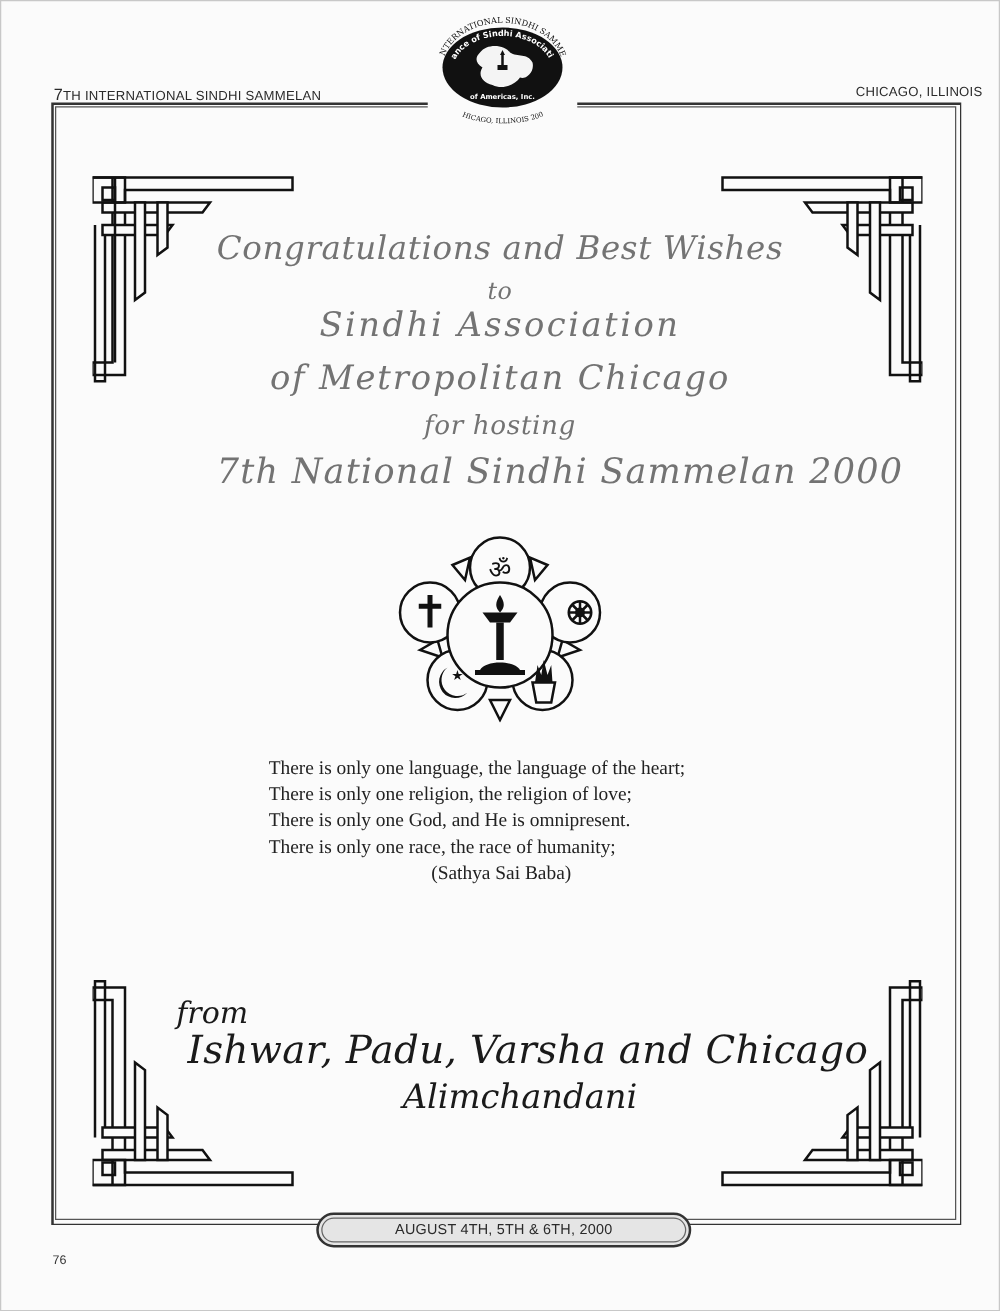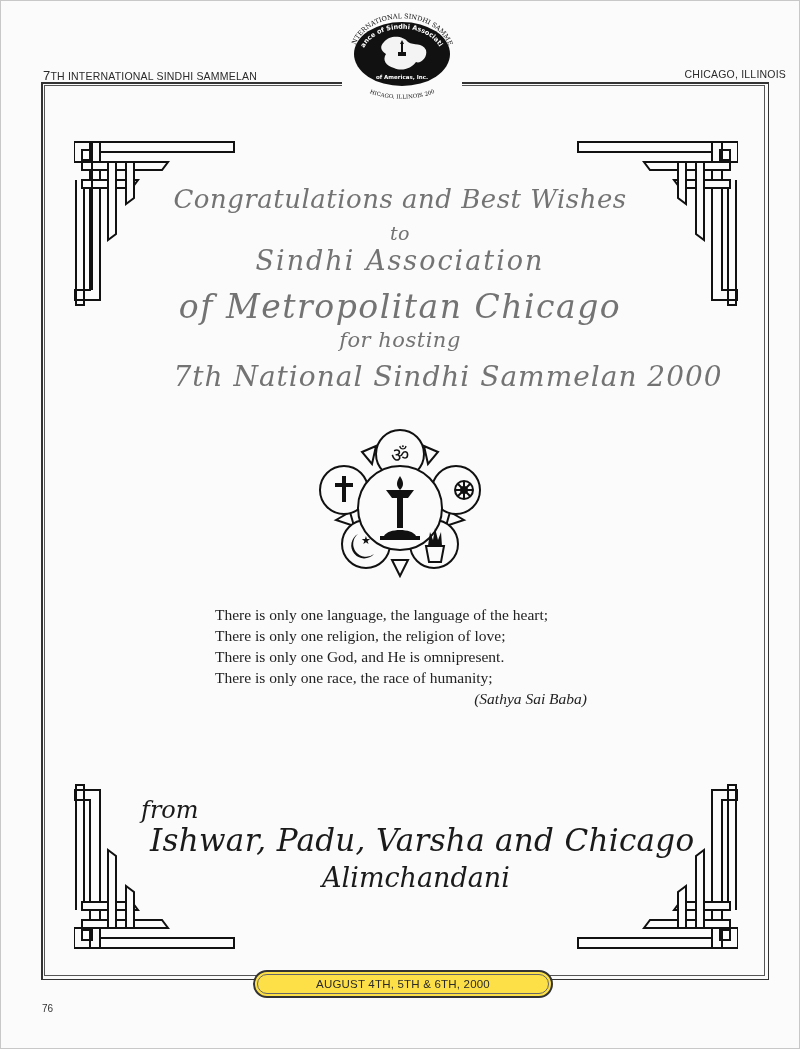--- a/index.html
+++ b/index.html
@@ -17,30 +17,30 @@
   .logo { position: absolute; left: 342px; top: 2px; width: 120px; height: 100px; }
   .corner { position: absolute; width: 170px; height: 170px; }
   .c-tl { left: 74px; top: 140px; }
   .c-tr { left: 568px; top: 140px; transform: scaleX(-1); }
   .c-bl { left: 74px; top: 780px; transform: scaleY(-1); }
   .c-br { left: 568px; top: 780px; transform: scale(-1,-1); }
   .script { font-family: "DejaVu Serif", serif; font-style: italic; text-align: center; position: absolute; left: 0; width: 800px; color: #737373; letter-spacing: 0.5px; }
   .l1 { top: 184px; font-size: 26px; }
   .l2 { top: 222px; font-size: 19px; }
   .l3 { top: 245px; font-size: 27px; letter-spacing: 2px; }
-  .l4 { top: 287px; font-size: 33px; letter-spacing: 1.5px; }
+  .l4 { top: 287px; font-size: 27px; letter-spacing: 1.5px; }
   .l5 { top: 328px; font-size: 21px; }
   .l6 { top: 360px; font-size: 28px; letter-spacing: 1px; margin-left: 48px; }
   .emblem { position: absolute; left: 314px; top: 428px; width: 172px; height: 150px; }
   .quote { position: absolute; left: 215px; top: 604px; font-family: "Liberation Serif", serif; font-size: 15.5px; line-height: 21px; color: #222; }
-  .quote .attr { font-style: italic; text-align: right; padding-right: 0; display:block; width: 372px; }
+  .quote .attr { text-align: center; padding-right: 0; display:block; width: 372px; }
   .from { position: absolute; left: 141px; top: 796px; font-family: "DejaVu Serif", serif; font-style: italic; font-size: 24px; }
   .names { position: absolute; left: 150px; top: 822px; font-family: "DejaVu Serif", serif; font-style: italic; font-size: 31px; letter-spacing: 0.3px; }
   .surname { position: absolute; left: 0; width: 800px; text-align: center; top: 862px; font-family: "DejaVu Serif", serif; font-style: italic; font-size: 27px; padding-left: 16px; }
-  .date-pill { position: absolute; left: 253px; top: 970px; width: 296px; height: 24px; border: 2px solid #333; border-radius: 14px; background: #fde047; display: flex; align-items: center; justify-content: center; font-size: 11.5px; color: #2a2a2a; letter-spacing: 0.2px; }
+  .date-pill { position: absolute; left: 253px; top: 970px; width: 296px; height: 24px; border: 2px solid #333; border-radius: 14px; background: #e5e5e5; display: flex; align-items: center; justify-content: center; font-size: 11.5px; color: #2a2a2a; letter-spacing: 0.2px; }
   .date-pill::before { content:""; position:absolute; inset:2px; border:1px solid #666; border-radius:11px; }
   .page-num { position: absolute; left: 42px; top: 1003px; font-size: 10px; color: #333; }
 </style>
 </head>
 <body>
 
 <div class="page-edge"></div>
 
 <div class="hdr hdr-left"><span class="big">7</span><span>TH INTERNATIONAL SINDHI SAMMELAN</span></div>
 <div class="hdr hdr-right">CHICAGO, ILLINOIS</div>

